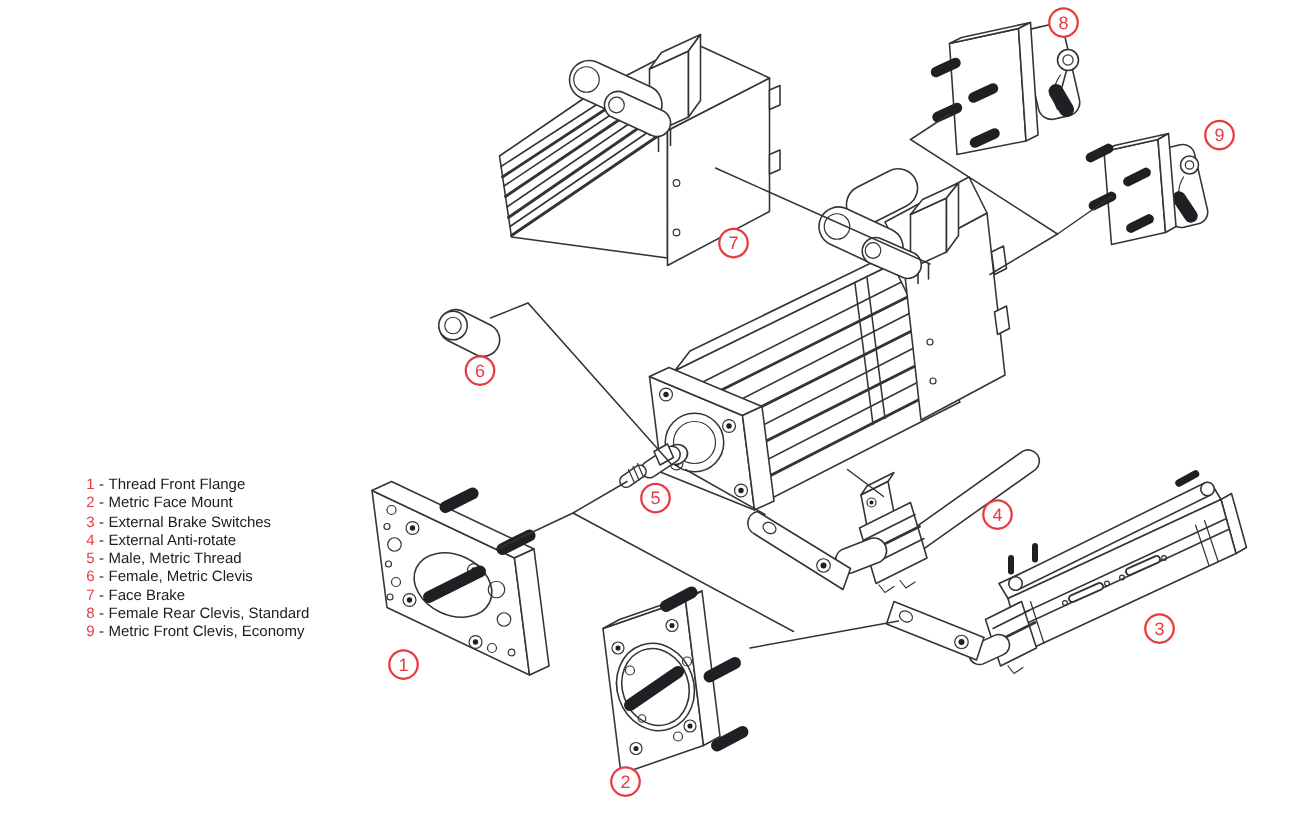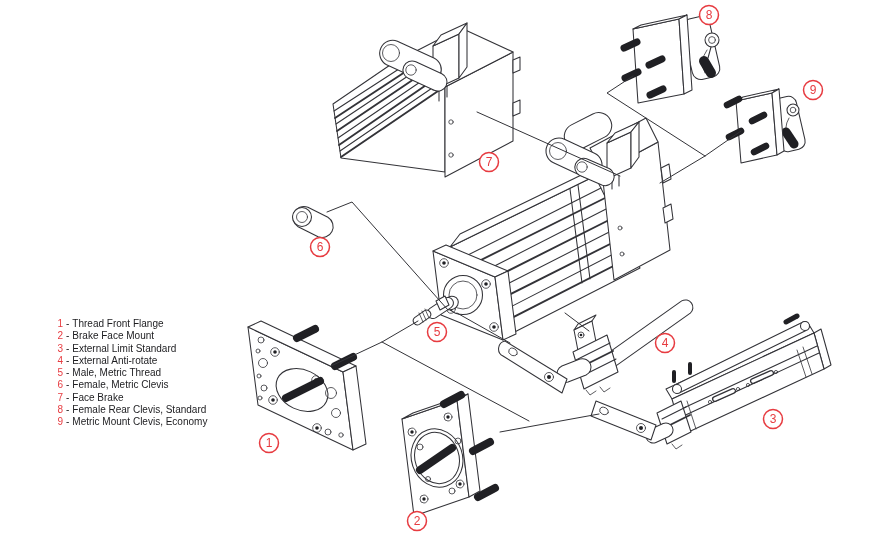--- a/index.html
+++ b/index.html
@@ -329,26 +329,26 @@
 
 <div class="legend" id="legend">
       <div class="lg-row">
         <span class="lg-num">1</span>
         <span class="lg-sep">-</span>
         <span class="lg-text">Thread Front Flange</span>
       </div>
       <div class="lg-row">
         <span class="lg-num">2</span>
         <span class="lg-sep">-</span>
-        <span class="lg-text">Brake Face Mount</span>
+        <span class="lg-text">Metric Face Mount</span>
       </div>
       <div class="lg-row">
         <span class="lg-num">3</span>
         <span class="lg-sep">-</span>
-        <span class="lg-text">External Limit Standard</span>
+        <span class="lg-text">External Brake Switches</span>
       </div>
       <div class="lg-row">
         <span class="lg-num">4</span>
         <span class="lg-sep">-</span>
         <span class="lg-text">External Anti-rotate</span>
       </div>
       <div class="lg-row">
         <span class="lg-num">5</span>
         <span class="lg-sep">-</span>
         <span class="lg-text">Male, Metric Thread</span>
@@ -364,16 +364,16 @@
         <span class="lg-text">Face Brake</span>
       </div>
       <div class="lg-row">
         <span class="lg-num">8</span>
         <span class="lg-sep">-</span>
         <span class="lg-text">Female Rear Clevis, Standard</span>
       </div>
       <div class="lg-row">
         <span class="lg-num">9</span>
         <span class="lg-sep">-</span>
-        <span class="lg-text">Metric Mount Clevis, Economy</span>
+        <span class="lg-text">Metric Front Clevis, Economy</span>
       </div>
     </div>
 </div>
 
 </body></html>

